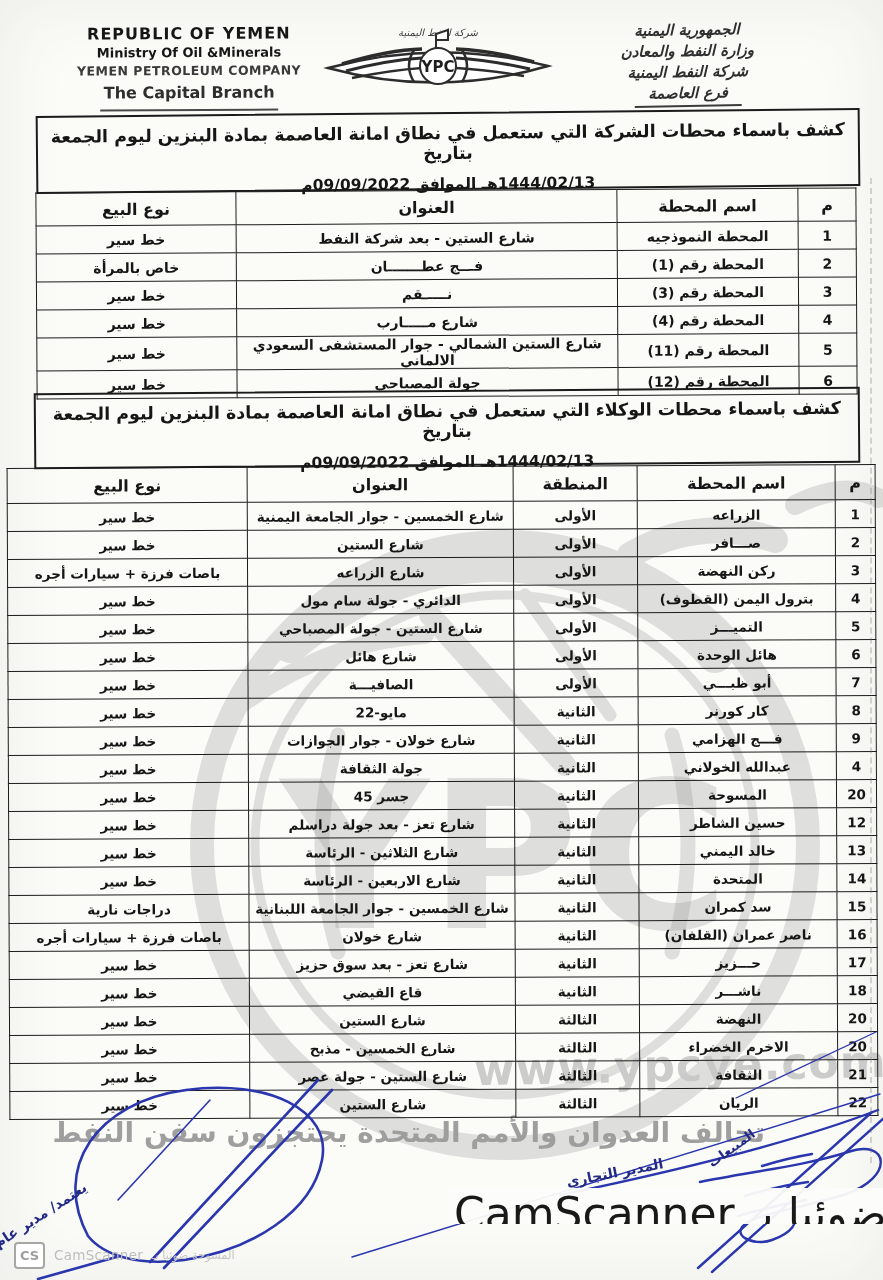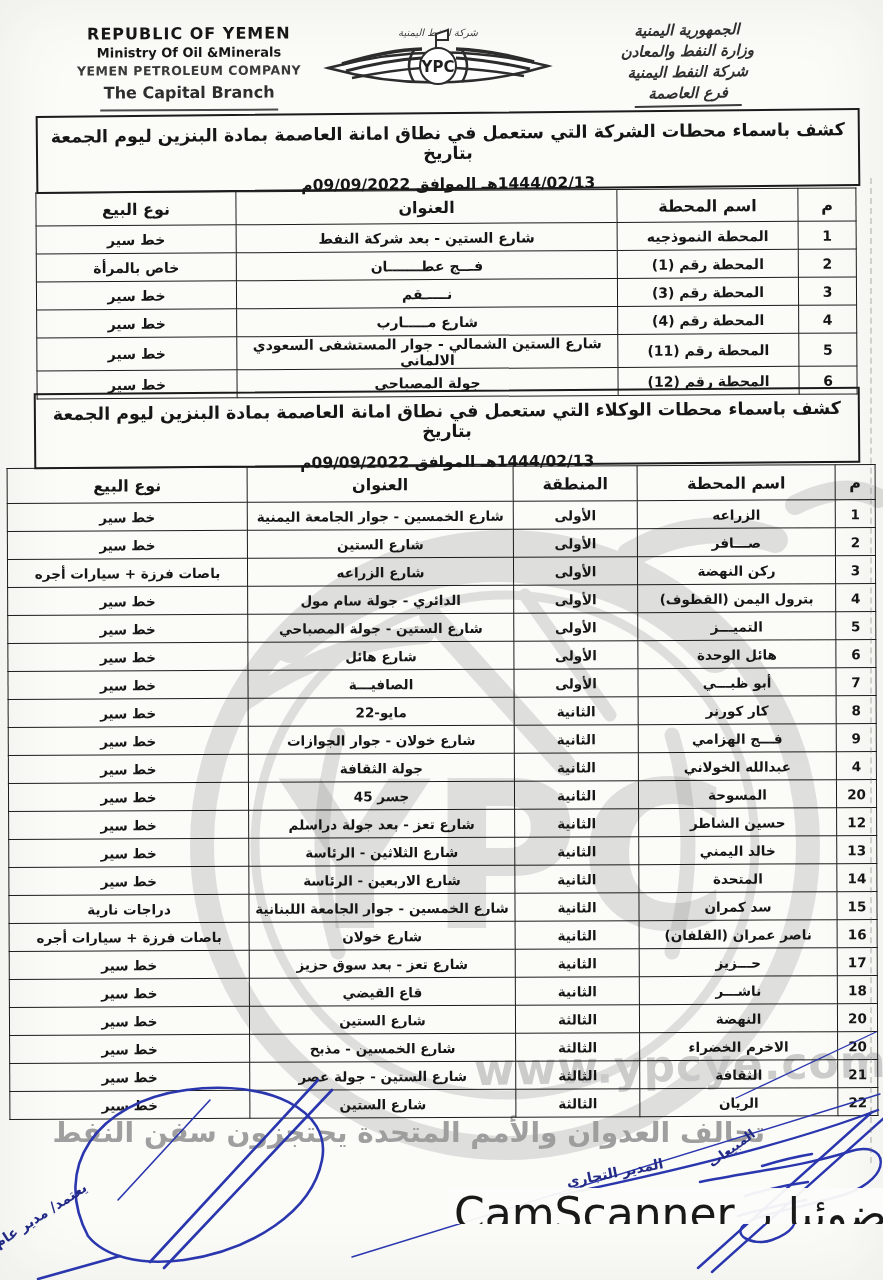--- a/index.html
+++ b/index.html
@@ -371,15 +371,20 @@
       <path d="M 738 1216 Q 772 1206 806 1200"></path>
       <path d="M 762 1166 Q 788 1158 812 1154"></path>
     </g>
     <text transform="translate(756,1136) rotate(-36)" font-size="13" font-weight="bold" fill="#222a86" direction="rtl" font-family="DejaVu Sans, sans-serif">المبيعات</text>
   </svg>
 
   <div class="cs-clip">
     <span class="inner">المسوحة ضوئيا بـ CamScanner</span>
   </div>
 
+  <div class="cs-footer">
+    <div class="cs-badge">CS</div>
+    <div class="cs-brand">CamScanner</div>
+    <div class="cs-ar">المسوحة ضوئيا بـ</div>
+  </div>
 
   <div class="edge-right"></div>
 </div>
 
 </body></html>

